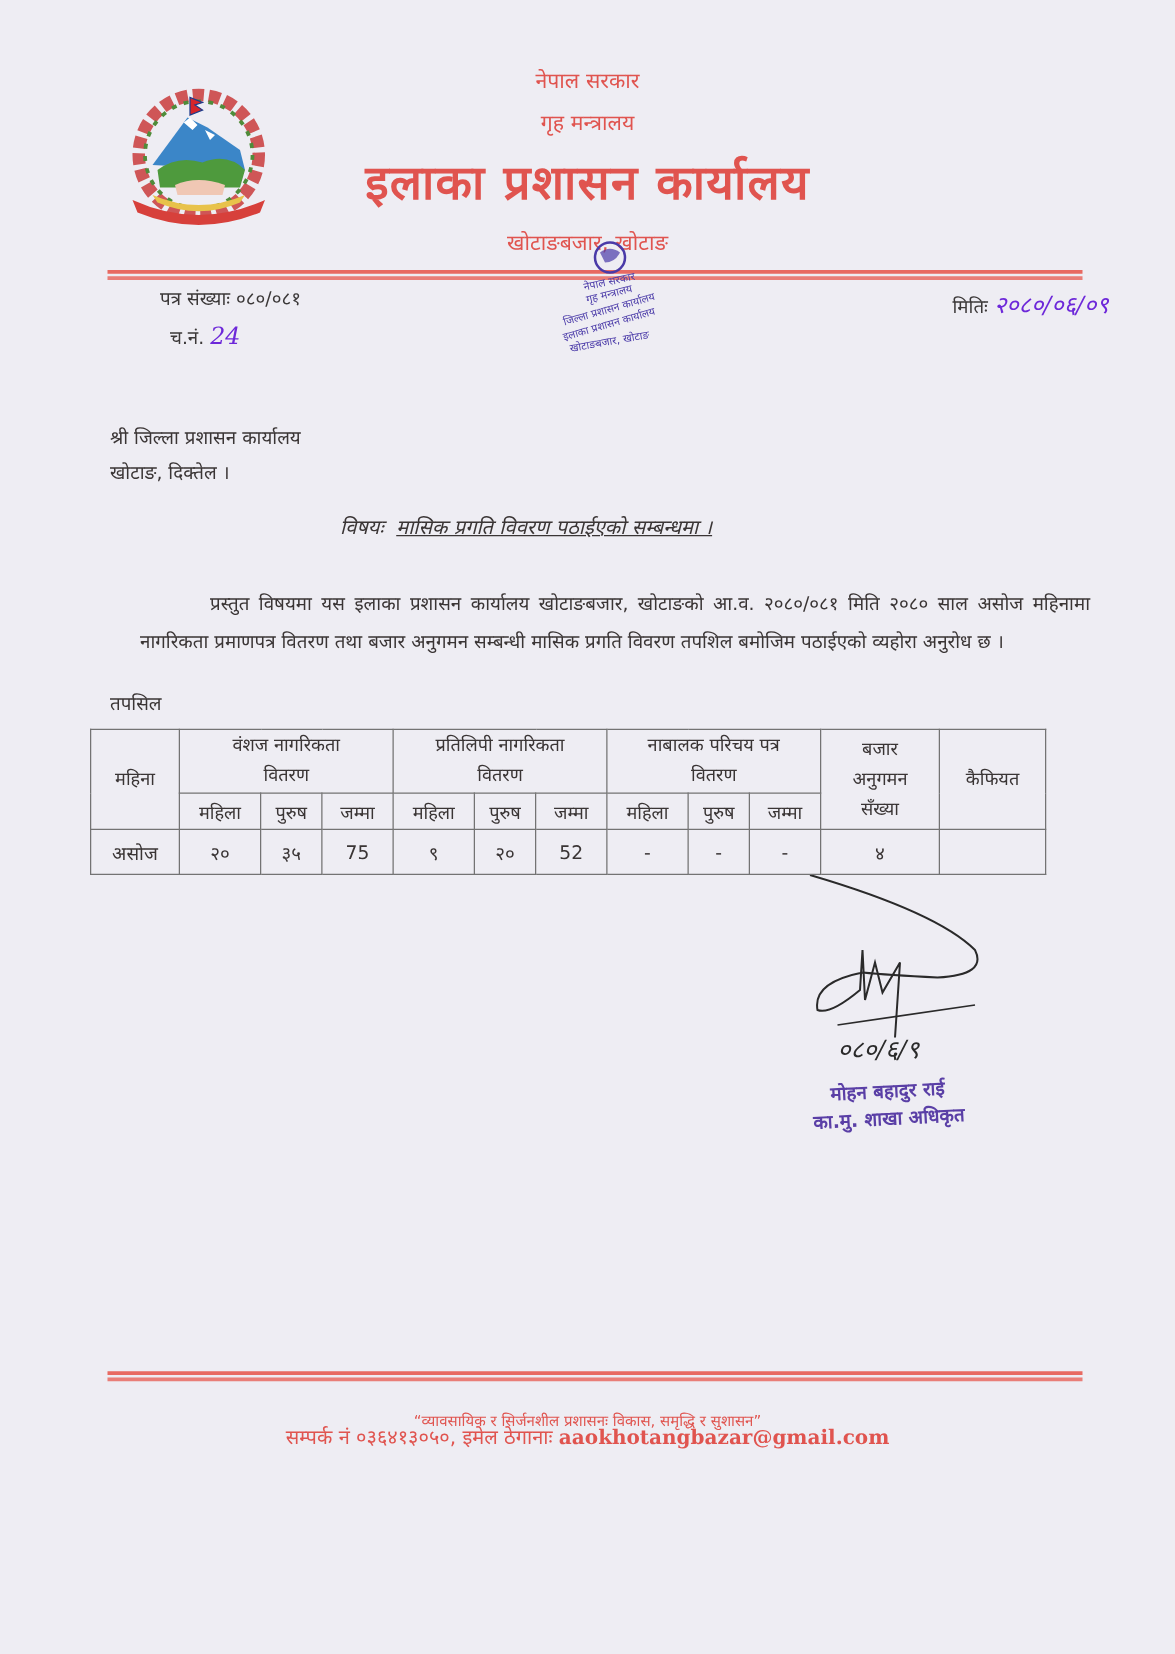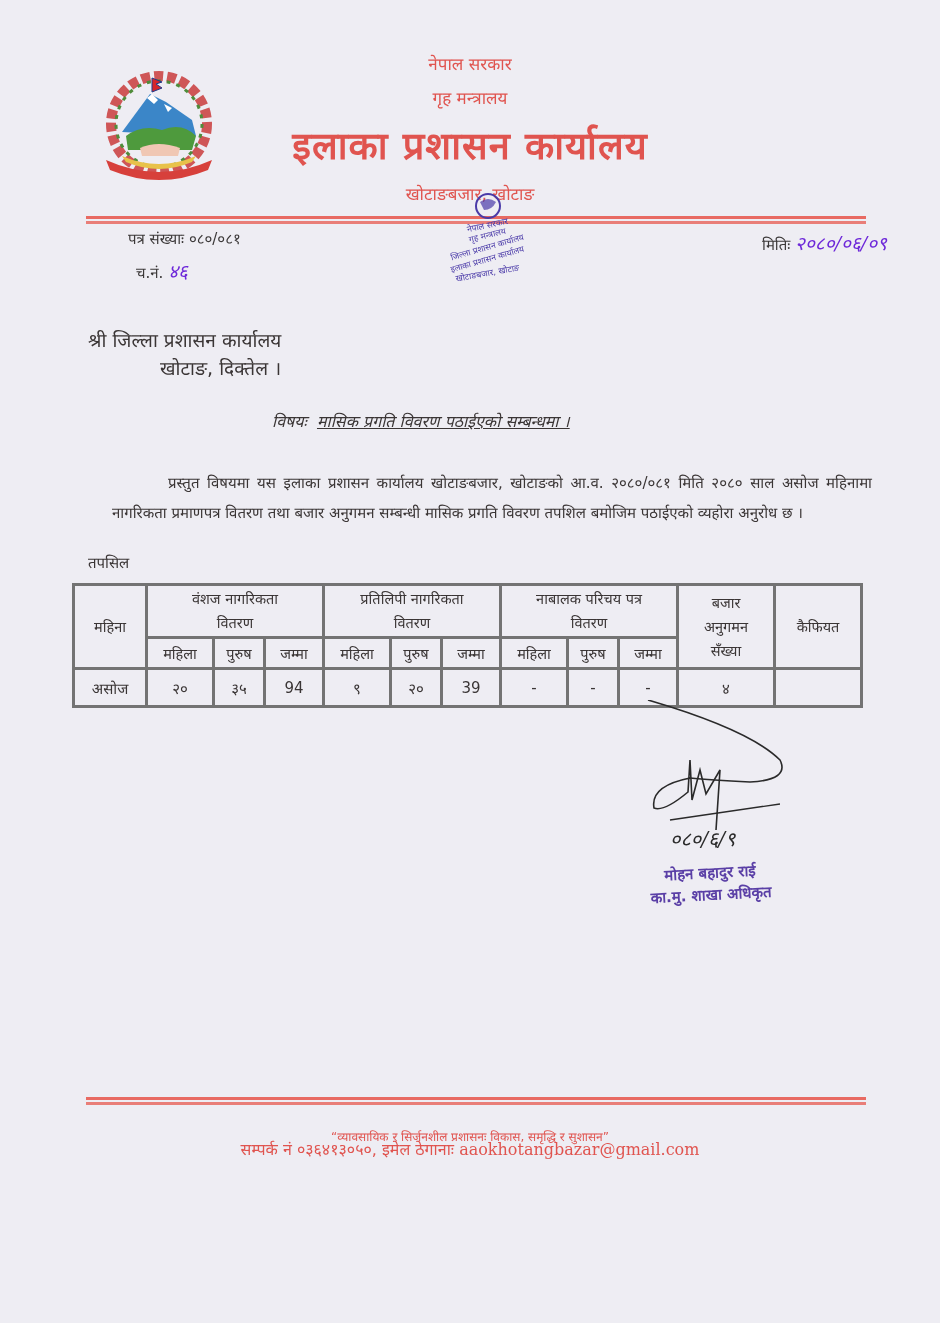--- a/index.html
+++ b/index.html
@@ -24,42 +24,42 @@
 
   #emblem { left: 92px; top: 64px; width: 134px; height: 122px; }
   #stamp { left: 438px; top: 192px; width: 100px; height: 92px; }
 
   .meta { font-size: 15px; color: #3b3838; margin-left: 40px; }
   #letter-no { left: 88px; top: 228px; }
   #dispatch-no { left: 96px; top: 258px; }
   #date-line { left: 722px; top: 230px; }
   .hand { font-family: "DejaVu Serif", serif; font-style: italic; color: #6d28d9; font-size: 19px; }
 
-  #recipient { left: 88px; top: 326px; font-size: 19px; line-height: 28px; text-align: right; }
+  #recipient { left: 88px; top: 336px; font-size: 15px; line-height: 28px; }
   #subject { left: 272px; top: 410px; font-size: 16px; font-style: italic; }
   #subject .s-text { text-decoration: underline; text-align: center; }
 
   #body-text { left: 88px; top: 468px; width: 760px; font-size: 15px; line-height: 30px; text-align: justify; margin-left: 24px; }
   #body-text .indent { display:inline-block; width: 56px; }
   #tapsil { left: 88px; top: 552px; font-size: 15px; }
 
   #report-table { left: 72px; top: 583px; border-collapse: collapse; font-size: 14.5px; color: #3a3535; }
   #report-table td, #report-table th {
-    border: 3px solid #737373; text-align: center; font-weight: normal; padding: 0 4px;
+    border: 1px solid #737373; text-align: center; font-weight: normal; padding: 0 4px;
   }
   #report-table .h1 td, #report-table .h1 th { height: 50px; line-height: 24px; }
   #report-table .h2 td, #report-table .h2 th { height: 28px; }
   #report-table .dr td { height: 35px; font-size: 15px; text-align: center; }
 
   #signature { left: 630px; top: 700px; width: 160px; height: 150px; }
   #officer { left: 650px; top: 862px; font-size: 15px; color: #5a3fa6; font-weight: bold; line-height: 22px; transform: rotate(-3deg); text-align: center; }
 
   #slogan { top: 1128px; font-size: 12px; }
   #contact { top: 1138px; font-size: 16px; }
-  #contact .email { font-family: "DejaVu Serif", serif; font-weight: normal; }
+  #contact .email { font-family: "DejaVu Serif", serif; font-weight: bold; }
 </style>
 </head>
 <body>
 
 <svg id="emblem" class="abs" viewBox="0 0 134 122">
   <circle cx="67" cy="60" r="48" fill="none" stroke="#c93b3b" stroke-width="10" stroke-dasharray="9 4" opacity=".85"></circle>
   <circle cx="67" cy="60" r="43" fill="none" stroke="#4f8c3a" stroke-width="3" stroke-dasharray="4 6"></circle>
   <path d="M30 68 L58 30 L74 38 L100 56 L104 72 Z" fill="#3b86c8"></path>
   <path d="M55 34 L60 30 L66 36 L62 40 Z M72 40 L80 44 L76 48 Z" fill="#ffffff"></path>
   <path d="M34 72 Q50 60 70 66 Q90 58 104 72 L100 86 L36 86 Z" fill="#4e9a3d"></path>
@@ -90,21 +90,21 @@
     <text x="50" y="84" transform="rotate(-10 50 84)">खोटाङबजार, खोटाङ</text>
   </g>
 </svg>
 
 <div id="letter-no" class="abs meta">
   <span>पत्र संख्याः</span>
   <span>०८०/०८१</span>
 </div>
 <div id="dispatch-no" class="abs meta">
   <span>च.नं.</span>
-  <span class="hand">४६</span>
+  <span class="hand">24</span>
 </div>
 <div id="date-line" class="abs meta">
   <span>मितिः</span>
   <span class="hand">२०८०/०६/०९</span>
 </div>
 
 <div id="recipient" class="abs">
   <div>श्री जिल्ला प्रशासन कार्यालय</div>
   <div>खोटाङ, दिक्तेल ।</div>
 </div>
@@ -148,24 +148,24 @@
     <th style="width:40px">पुरुष</th>
     <th style="width:48px">जम्मा</th>
     <th style="width:56px">महिला</th>
     <th style="width:40px">पुरुष</th>
     <th style="width:48px">जम्मा</th>
   </tr>
   <tr class="dr">
     <td>असोज</td>
     <td>२०</td>
     <td>३५</td>
-    <td>94</td>
+    <td>75</td>
     <td>९</td>
     <td>२०</td>
-    <td>39</td>
+    <td>52</td>
     <td>-</td>
     <td>-</td>
     <td>-</td>
     <td>४</td>
     <td></td>
   </tr>
 </tbody>
   </table>
 
 <svg id="signature" class="abs" viewBox="0 0 160 150">

